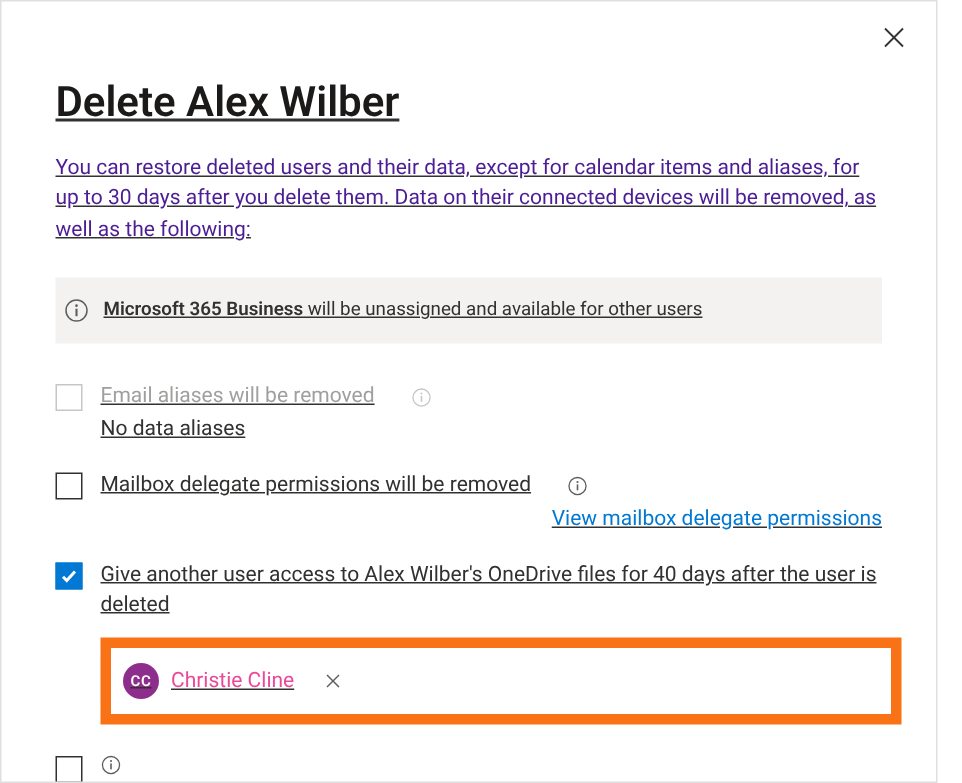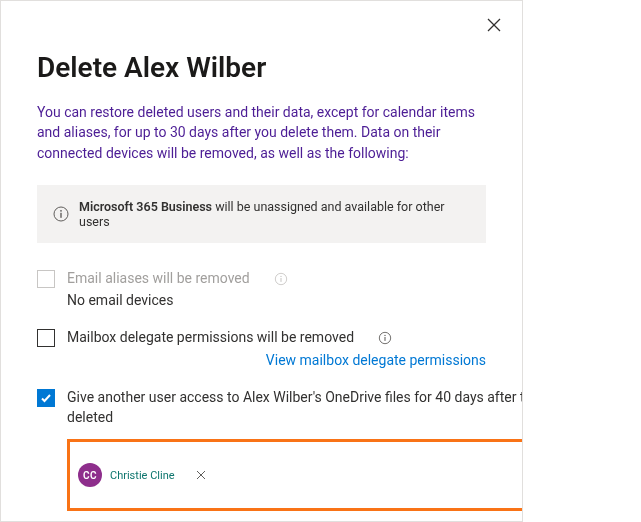--- a/index.html
+++ b/index.html
@@ -4,26 +4,27 @@
 <style>
   * { box-sizing: border-box; }
   body {
     margin: 0;
     font-family: "Segoe UI", -apple-system, BlinkMacSystemFont, Roboto, "Helvetica Neue", sans-serif;
     font-size: 14px;
     color: #323130;
     background: #fff;
   }
   .panel {
-    width: 523px;
+    width: 625px;
     height: 522px;
     border: 1px solid #e1dfdd;
     position: relative;
     padding: 24px 36px 0 36px;
     overflow: hidden;
+    text-decoration: underline;
   }
   .close-btn {
     position: absolute;
     top: 12px;
     right: 16px;
     width: 24px;
     height: 24px;
     display: flex;
     align-items: center;
     justify-content: center;
@@ -38,21 +39,21 @@
     color: #1b1a19;
   }
   .intro {
     font-size: 14px;
     line-height: 1.45;
     color: #4c1d95;
     margin-bottom: 22px;
   }
   .info-bar {
     background: #f3f2f1;
-    padding: 14px 16px;
+    padding: 14px 6px;
     display: flex;
     align-items: center;
     gap: 10px;
     font-size: 12.5px;
     color: #323130;
     margin-bottom: 26px;
   }
   .info-bar .ic {
     width: 16px; height: 16px; flex-shrink: 0;
     display:flex;align-items:center;justify-content:center;
@@ -94,22 +95,22 @@
     font-size:14px;
   }
   .link {
     color:#0078d4;
     cursor:pointer;
     text-align:right;
   }
   .picker {
     margin-top:12px;
     margin-left:0;
-    border:3px solid #f97316;
-    padding:19px 6px;
+    border:7px solid #f97316;
+    padding:8px 6px;
     display:flex;
     align-items:flex-start;
     gap:0;
     width: 534px;
   }
   .persona-chip {
     display:inline-flex;
     align-items:center;
     gap:8px;
     background:#fff;
@@ -117,21 +118,21 @@
   }
   .avatar {
     width:24px;height:24px;border-radius:50%;
     background:#8e2e8c;
     color:#fff;
     font-size:10px;
     font-weight:600;
     display:flex;align-items:center;justify-content:center;
     letter-spacing:0.5px;
   }
-  .chip-name { font-size:11px; color:#0f766e; }
+  .chip-name { font-size:14px; color:#ec4899; }
   .chip-x {
     margin-left:10px;
     width:16px;height:16px;display:flex;align-items:center;justify-content:center;
     color:#605e5c;cursor:pointer;
   }
   .chip-x svg{width:10px;height:10px;}
 </style>
 </head>
 <body>
 
@@ -165,21 +166,21 @@
       <div class="opt-line">
         <span>Email aliases will be removed</span>
         <span class="info-ic">
           <svg viewBox="0 0 16 16">
               <circle cx="8" cy="8" r="6.5" fill="none" stroke="currentColor" stroke-width="1"></circle>
               <circle cx="8" cy="5" r="0.8" fill="currentColor"></circle>
               <rect x="7.4" y="6.8" width="1.2" height="4.5" fill="currentColor"></rect>
             </svg>
         </span>
       </div>
-      <div class="sub" style="color:#323130;">No email devices</div>
+      <div class="sub" style="color:#323130;">No data aliases</div>
     </div>
   </div>
 
   <div class="opt">
     <div class="chk"></div>
     <div class="opt-body">
       <div class="opt-line">
         <span>Mailbox delegate permissions will be removed</span>
         <span class="info-ic">
           <svg viewBox="0 0 16 16">

